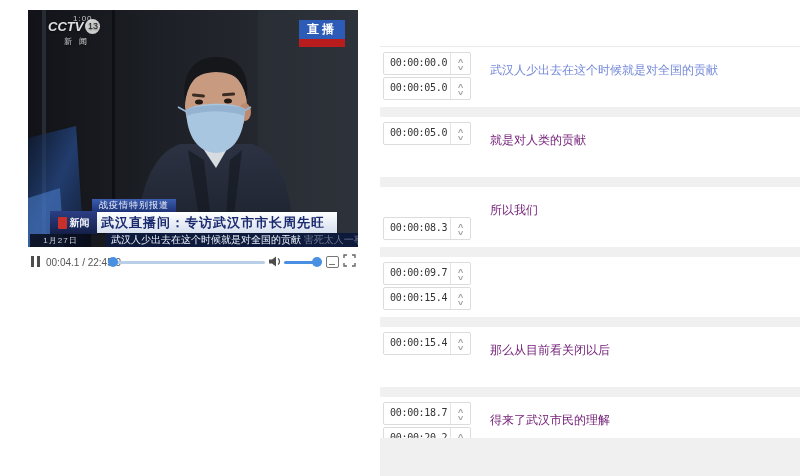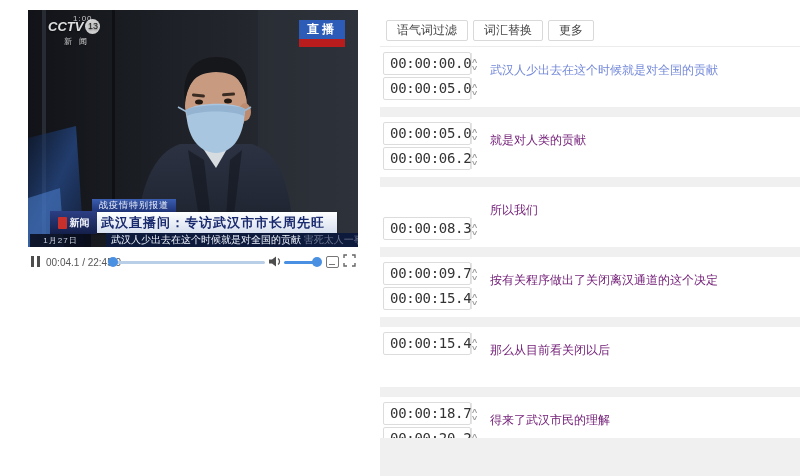--- a/index.html
+++ b/index.html
@@ -56,21 +56,21 @@
   .transcript{position:absolute;left:380px;top:0;width:420px;height:476px;background:#fff;}
   .toolbar{position:absolute;left:6px;top:20px;display:flex;gap:5px;}
   .tbtn{height:21px;line-height:19px;padding:0 10px;border:1px solid #d9d9d9;border-radius:2px;
         background:#fff;font-size:12px;color:#444;cursor:pointer;}
   .toolbar-divider{position:absolute;left:0;top:46px;width:420px;height:1px;background:#ececec;}
   .seg-list{position:absolute;left:0;top:47px;width:420px;height:429px;background:#f0f0f0;overflow:hidden;}
   .card{position:relative;height:60px;background:#fff;margin-bottom:10px;}
   .ts-input{position:absolute;left:3px;width:86px;height:21px;border:1px solid #dcdcdc;border-radius:2px;
             background:#fff;display:flex;cursor:text;}
   .ts-input.start{top:5px;} .ts-input.end{top:30px;}
-  .ts-val{flex:1;font-family:"DejaVu Sans Mono",monospace;font-size:14px;letter-spacing:-.3px;
+  .ts-val{flex:1;font-family:"DejaVu Sans Mono",monospace;font-size:10px;letter-spacing:-.3px;
           color:#333;line-height:20px;padding-left:6px;}
   .stepper{width:19px;border-left:1px solid #e4e4e4;display:flex;flex-direction:column;
            align-items:center;justify-content:center;color:#999;}
   .stepper span{font-size:7px;line-height:7px;transform:scaleX(1.5);cursor:pointer;}
   .seg-text{position:absolute;left:110px;top:15px;font-size:12px;color:#701a75;white-space:nowrap;}
   .seg-text.active{color:#7388d9;}
   .list-end{position:absolute;left:0;top:438px;width:420px;height:38px;background:#f0f0f0;}
 </style>
 </head>
 <body>
@@ -157,25 +157,20 @@
   </svg>
   <div class="c vol-track"></div>
   <div class="c vol-dot"></div>
   <div class="c cap-icon"></div>
   <svg class="c fs-icon" width="13" height="13" viewBox="0 0 13 13">
     <path d="M1,4 V1 H4 M9,1 H12 V4 M12,9 V12 H9 M4,12 H1 V9" stroke="#666" stroke-width="1.4" fill="none"></path>
   </svg>
 </div>
 
 <div class="transcript">
-  <div class="toolbar">
-    <button class="tbtn">语气词过滤</button>
-    <button class="tbtn">词汇替换</button>
-    <button class="tbtn">更多</button>
-  </div>
   <div class="toolbar-divider"></div>
   <div class="seg-list" id="seg-list">
       <div class="card">
     <div class="ts-input start">
       <div class="ts-val">00:00:00.0</div>
       <div class="stepper">
         <span>∧</span>
         <span>∨</span>
       </div>
     </div>
@@ -189,27 +184,20 @@
     <div class="seg-text active">武汉人少出去在这个时候就是对全国的贡献</div>
   </div>
       <div class="card">
     <div class="ts-input start">
       <div class="ts-val">00:00:05.0</div>
       <div class="stepper">
         <span>∧</span>
         <span>∨</span>
       </div>
     </div>
-    <div class="ts-input end">
-      <div class="ts-val">00:00:06.2</div>
-      <div class="stepper">
-        <span>∧</span>
-        <span>∨</span>
-      </div>
-    </div>
     <div class="seg-text">就是对人类的贡献</div>
   </div>
       <div class="card">
     <div class="ts-input end">
       <div class="ts-val">00:00:08.3</div>
       <div class="stepper">
         <span>∧</span>
         <span>∨</span>
       </div>
     </div>
@@ -223,21 +211,20 @@
         <span>∨</span>
       </div>
     </div>
     <div class="ts-input end">
       <div class="ts-val">00:00:15.4</div>
       <div class="stepper">
         <span>∧</span>
         <span>∨</span>
       </div>
     </div>
-    <div class="seg-text">按有关程序做出了关闭离汉通道的这个决定</div>
   </div>
       <div class="card">
     <div class="ts-input start">
       <div class="ts-val">00:00:15.4</div>
       <div class="stepper">
         <span>∧</span>
         <span>∨</span>
       </div>
     </div>
     <div class="seg-text">那么从目前看关闭以后</div>

